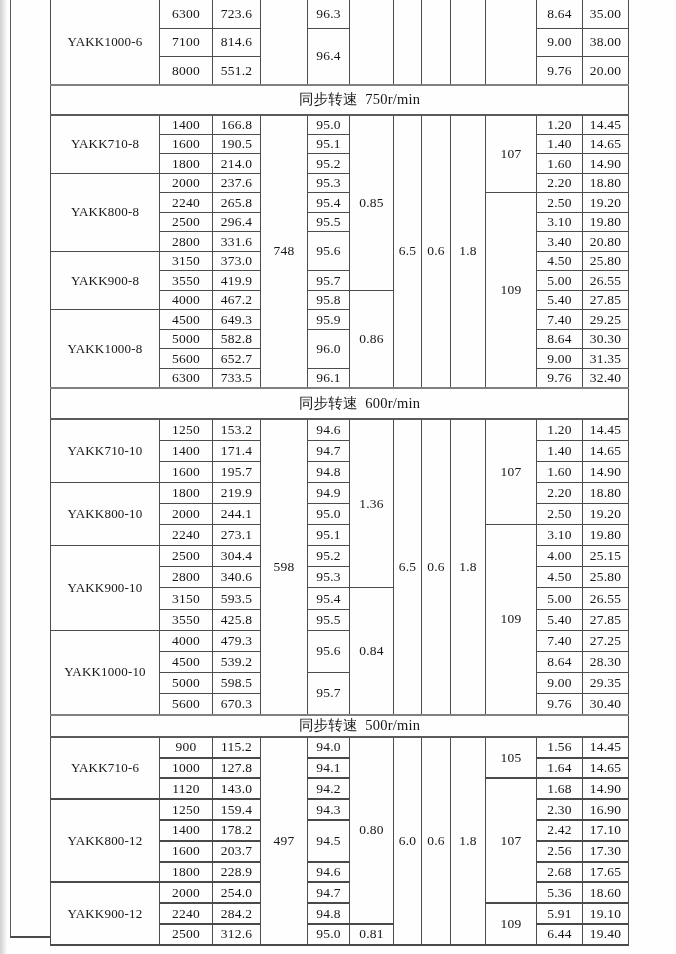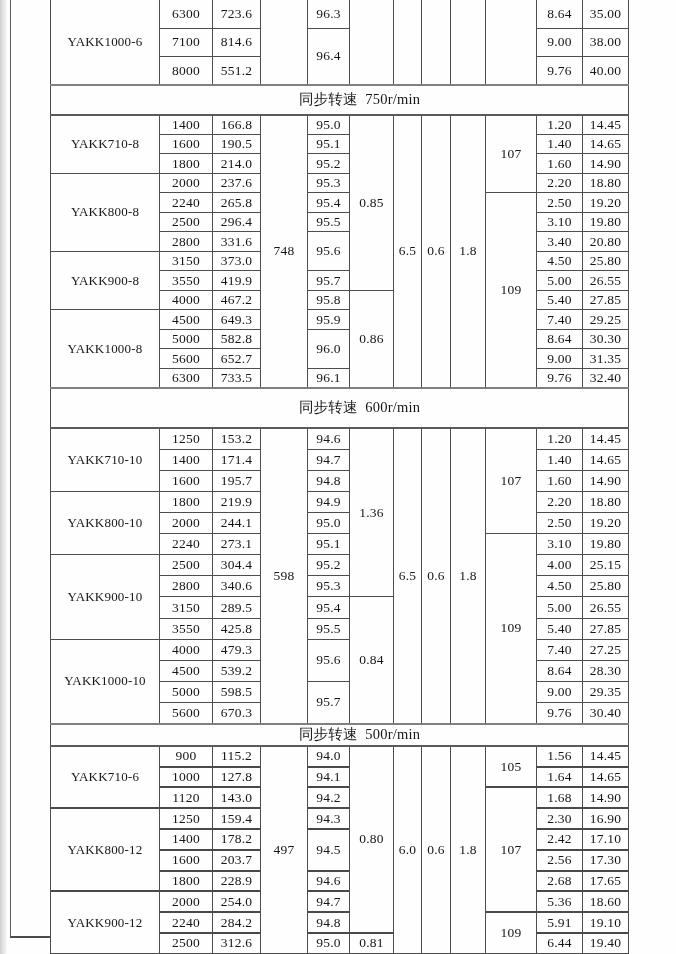--- a/index.html
+++ b/index.html
@@ -94,21 +94,21 @@
           <td class="col-power-kw">7100</td>
           <td class="col-current-a">814.6</td>
           <td rowspan="2" class="col-efficiency-pct">96.4</td>
           <td class="col-rotor-inertia">9.00</td>
           <td class="col-weight-t">38.00</td>
         </tr>
         <tr style="height: 28.33px;">
           <td class="col-power-kw">8000</td>
           <td class="col-current-a">551.2</td>
           <td class="col-rotor-inertia">9.76</td>
-          <td class="col-weight-t">40.00</td>
+          <td class="col-weight-t">20.00</td>
         </tr>
       </tbody>
       <tbody>
         <tr class="sec-header" style="height: 30px;">
           <td colspan="12">同步转速  750r/min</td>
         </tr>
       </tbody>
       <tbody>
         <tr style="height: 19.5px;">
           <td rowspan="3" class="col-model">YAKK710-8</td>
@@ -213,21 +213,21 @@
         </tr>
         <tr style="height: 19.5px;">
           <td class="col-power-kw">6300</td>
           <td class="col-current-a">733.5</td>
           <td class="col-efficiency-pct">96.1</td>
           <td class="col-rotor-inertia">9.76</td>
           <td class="col-weight-t">32.40</td>
         </tr>
       </tbody>
       <tbody>
-        <tr class="sec-header" style="height: 40px;">
+        <tr class="sec-header" style="height: 31px;">
           <td colspan="12">同步转速  600r/min</td>
         </tr>
       </tbody>
       <tbody>
         <tr style="height: 21.14px;">
           <td rowspan="3" class="col-model">YAKK710-10</td>
           <td class="col-power-kw">1250</td>
           <td class="col-current-a">153.2</td>
           <td rowspan="14" class="col-speed-rpm">598</td>
           <td class="col-efficiency-pct">94.6</td>
@@ -286,21 +286,21 @@
         </tr>
         <tr style="height: 21.14px;">
           <td class="col-power-kw">2800</td>
           <td class="col-current-a">340.6</td>
           <td class="col-efficiency-pct">95.3</td>
           <td class="col-rotor-inertia">4.50</td>
           <td class="col-weight-t">25.80</td>
         </tr>
         <tr style="height: 21.14px;">
           <td class="col-power-kw">3150</td>
-          <td class="col-current-a">289.5</td>
+          <td class="col-current-a">593.5</td>
           <td class="col-efficiency-pct">95.4</td>
           <td rowspan="6" class="col-power-factor">0.84</td>
           <td class="col-rotor-inertia">5.00</td>
           <td class="col-weight-t">26.55</td>
         </tr>
         <tr style="height: 21.14px;">
           <td class="col-power-kw">3550</td>
           <td class="col-current-a">425.8</td>
           <td class="col-efficiency-pct">95.5</td>
           <td class="col-rotor-inertia">5.40</td>

